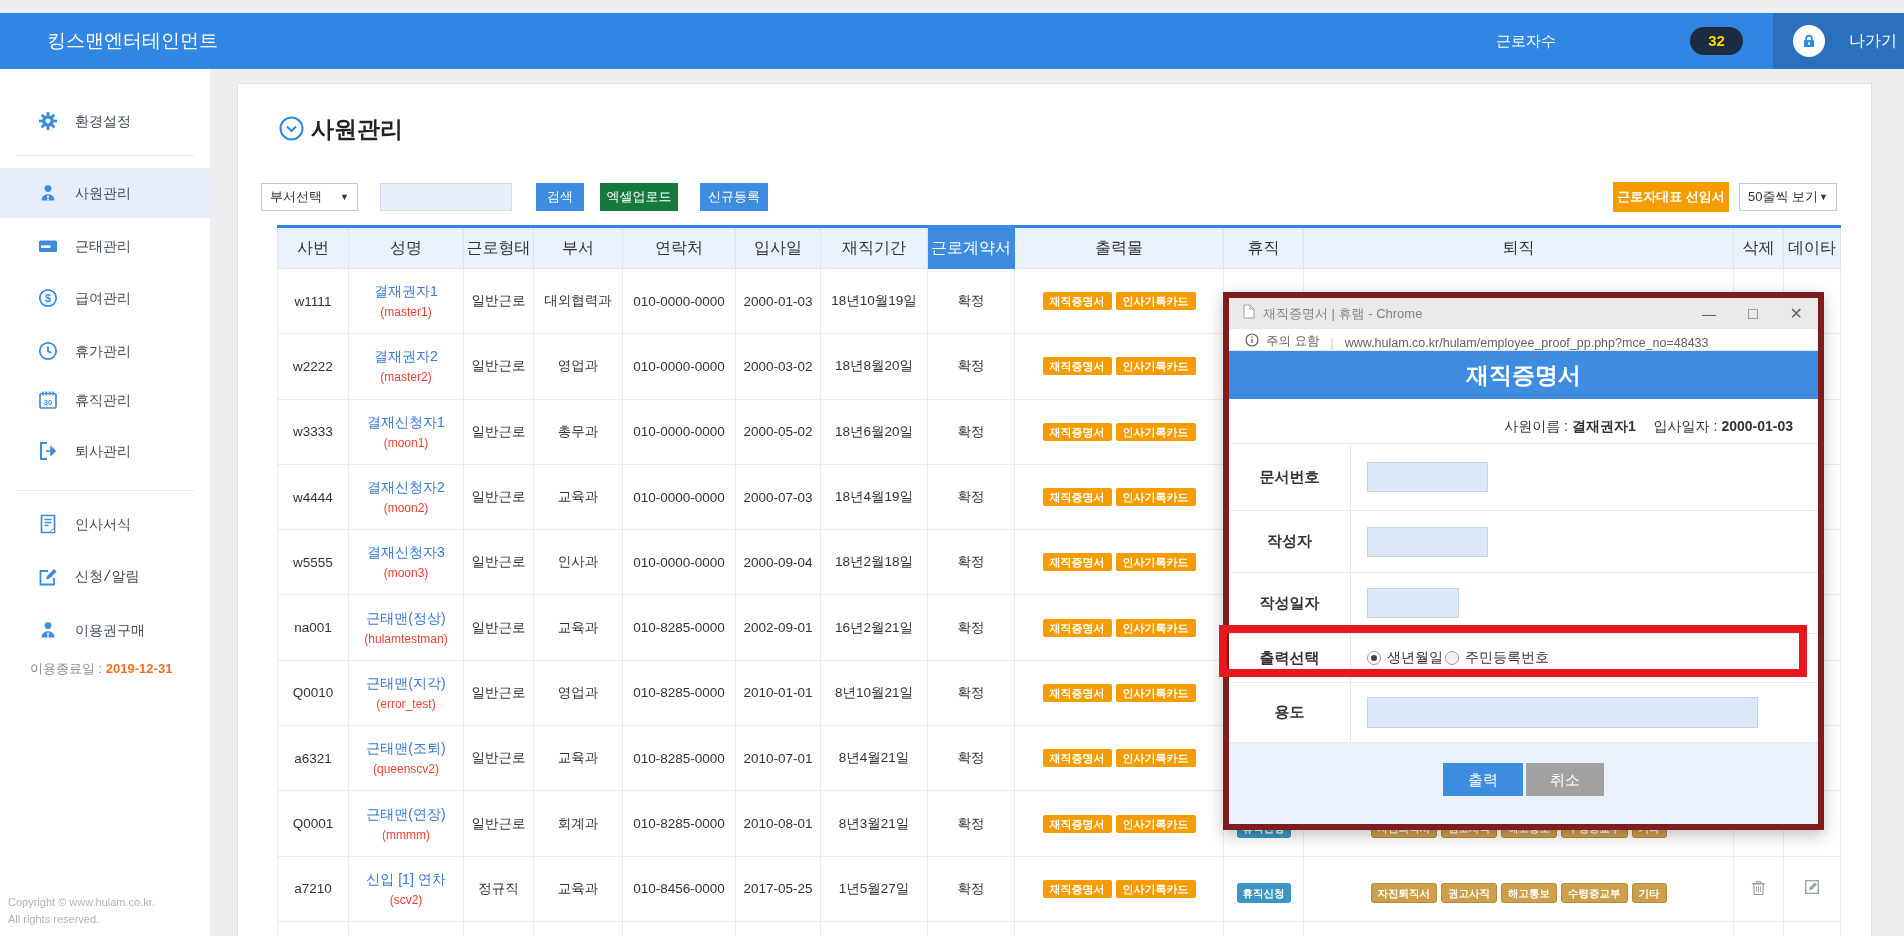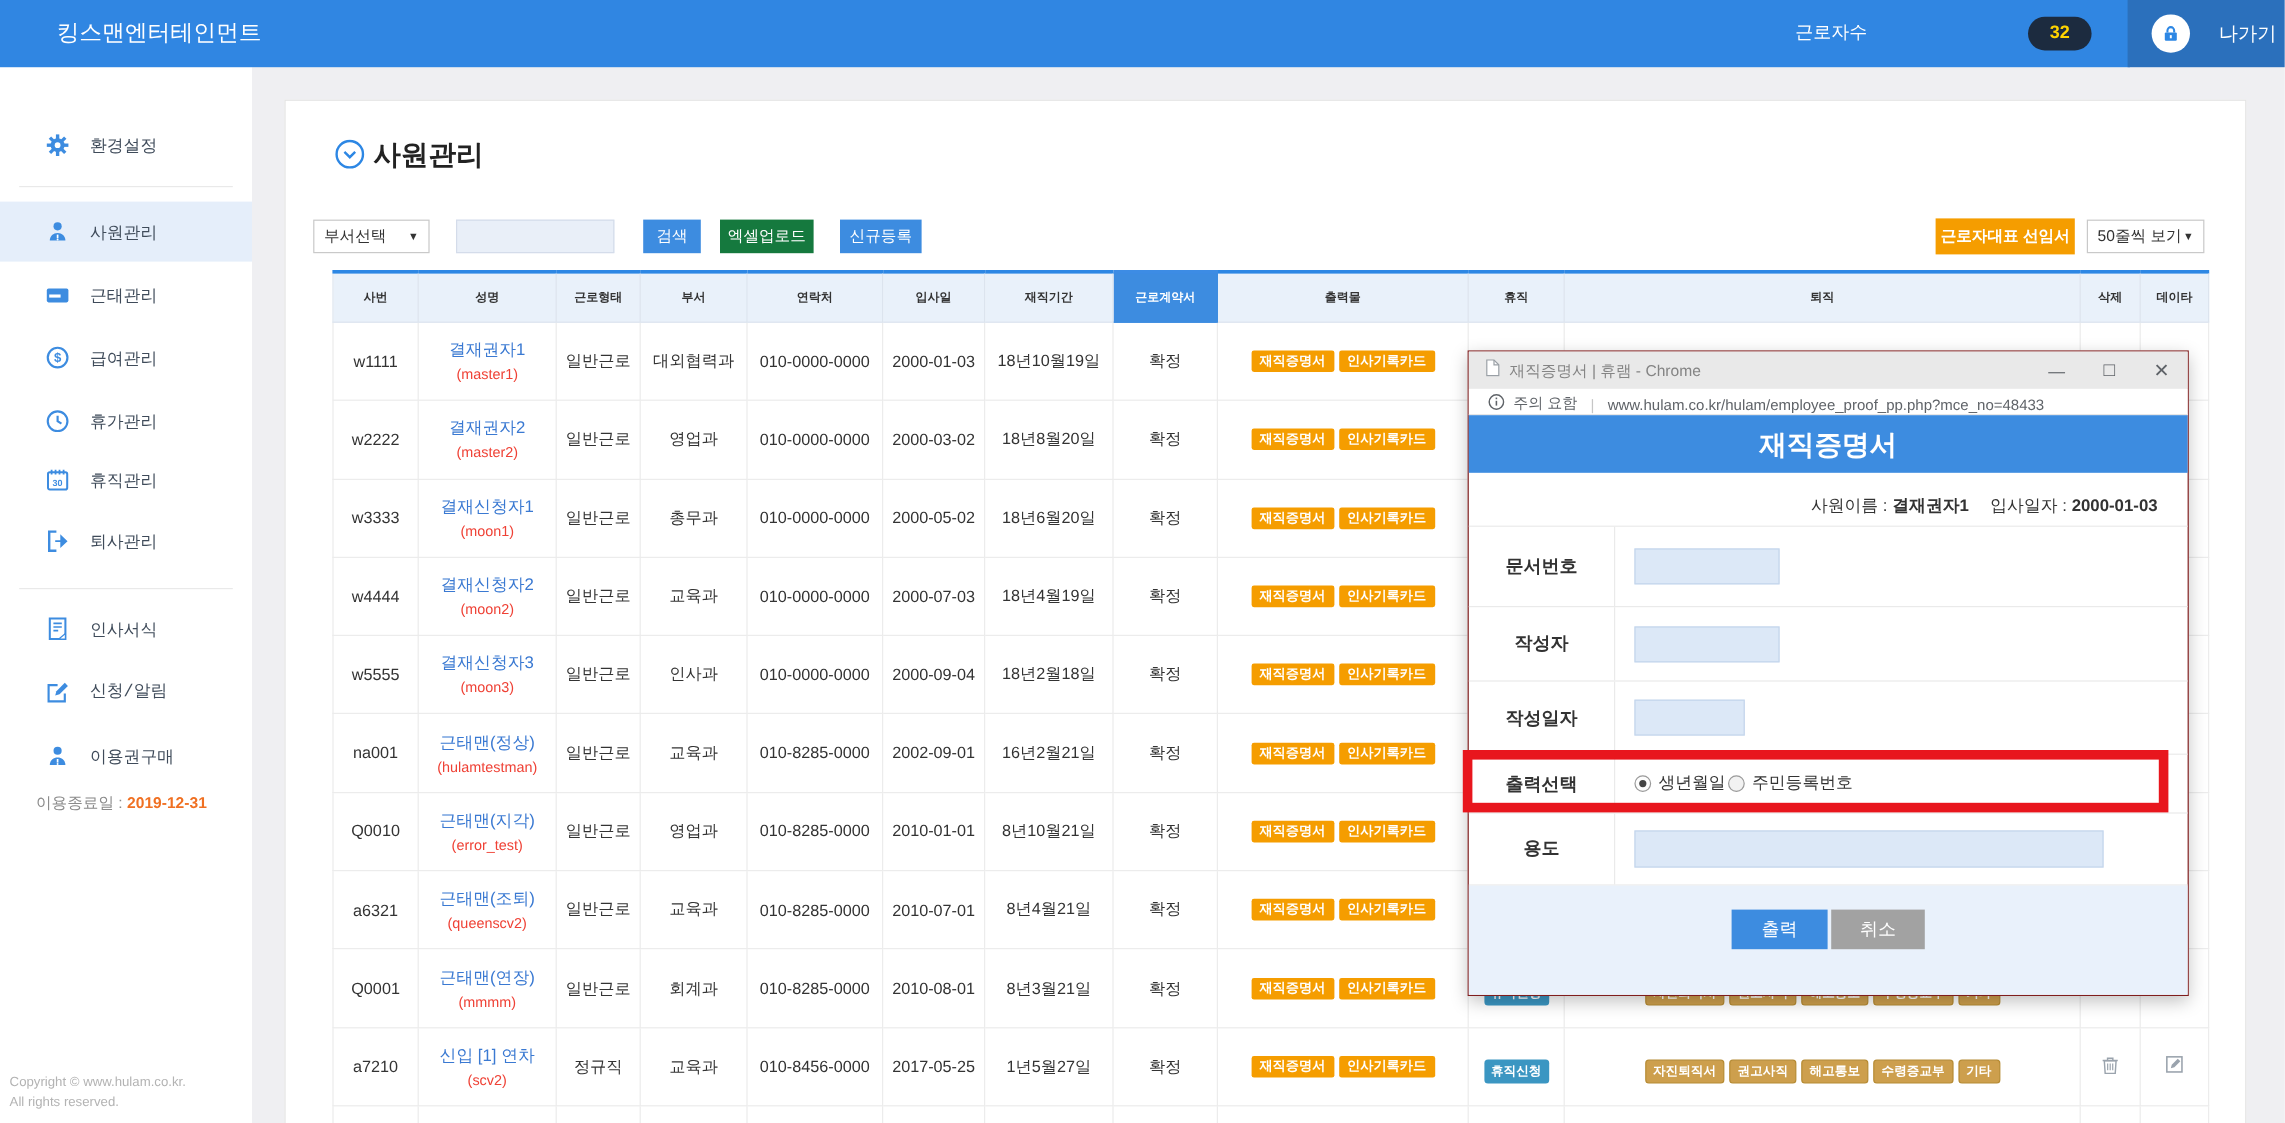--- a/index.html
+++ b/index.html
@@ -1,19 +1,19 @@
 <!DOCTYPE html>
 <html><head>
 <meta charset="utf-8">
 <style>
 *{margin:0;padding:0;box-sizing:border-box}
 body{width:1904px;height:936px;overflow:hidden}
 #page{position:relative;width:1904px;height:936px;background:#efeff2;font-family:"Liberation Sans","DejaVu Sans",sans-serif;overflow:hidden}
 
-.top{position:absolute;left:0;top:0;width:1775px;height:56px;background:#3086e2;z-index:5}
+.top{position:absolute;left:0;top:13px;width:1775px;height:56px;background:#3086e2;z-index:5}
 .brand{position:absolute;left:47px;top:0;line-height:56px;color:#fff;font-size:19px}
 .wlabel{position:absolute;right:219px;top:0;line-height:56px;color:#fff;font-size:15px}
 .pill{position:absolute;left:1690px;top:14px;width:53px;height:28px;border-radius:14px;background:#1c2b3f;color:#ffd400;font-weight:bold;font-size:15px;text-align:center;line-height:28px}
 .exitbox{position:absolute;left:1773px;top:0;width:131px;height:56px;background:#2b70bc;display:flex;align-items:center;gap:24px;padding-left:20px}
 .lockc{width:32px;height:32px;border-radius:50%;background:#fff;display:flex;align-items:center;justify-content:center}
 .exitlb{color:#fff;font-size:16px}
 
 .sidebar{position:absolute;left:0;top:56px;width:210px;height:880px;background:#fff;z-index:2}
 .sitem{position:absolute;left:0;width:210px;height:50px}
 .sitem.active{background:#e5eefa}
@@ -31,32 +31,32 @@
 .ctl{position:absolute;height:28px;font-size:13px}
 .sel{background:#fff;border:1px solid #c9c9c9;color:#333;display:flex;align-items:center;justify-content:space-between;padding:0 8px}
 .sel .car{font-size:9px;color:#333}
 .sinput{background:#e9eff8;border:1px solid #d4dcea}
 .btn{border:none;color:#fff;text-align:center;line-height:28px;font-size:13px;cursor:pointer}
 .b-blue{background:#3d8ce0}
 .b-green{background:#15793e}
 .b-orange{background:#f59d00;font-weight:bold}
 
 .emp-table{position:absolute;left:277px;top:225px;width:1563px;border-collapse:collapse;table-layout:fixed;background:#fff}
-.emp-table th{height:42px;background:#e9f1fa;border:1px solid #dce4ee;border-top:3px solid #2d87e4;font-size:10px;color:#333;font-weight:bold}
+.emp-table th{height:42px;background:#e9f1fa;border:1px solid #dce4ee;border-top:3px solid #2d87e4;font-size:16px;color:#333;font-weight:normal}
 .emp-table th.contract{background:#3d8ce0;color:#fff;border-color:#3d8ce0;border-top-color:#3d8ce4}
 .emp-table td{height:65.3px;border:1px solid #ececec;font-size:13.5px;color:#333;text-align:center;vertical-align:middle;overflow:hidden;white-space:nowrap}
 .emp-table tr.partial td{height:40px}
 .nm1{color:#3a79d2;font-size:14px}
 .nm2{color:#ef4135;font-size:12px;margin-top:4px}
 .obtn{display:inline-block;background:#f59d00;color:#fff;font-size:11px;font-weight:bold;height:18px;line-height:18px;padding:0 7px;border-radius:2px;margin:0 2px}
 .lbtn{position:relative;top:4px;display:inline-block;background:#3b96c2;color:#fff;font-size:10.5px;font-weight:bold;height:20px;line-height:20px;padding:0 6px;border-radius:3px}
 .rbtn{position:relative;top:4px;display:inline-block;background:#cd9f4d;border:1px solid #b68b34;color:#fff;font-size:10.5px;font-weight:bold;height:20px;line-height:18px;padding:0 6px;border-radius:3px;margin:0 2px}
 .tdic{display:inline-block}
 
-.popup{position:absolute;left:1223px;top:292px;width:601px;height:538px;background:#fff;border:1px solid #7f1d1d;box-shadow:0 5px 14px rgba(0,0,0,.25);z-index:20}
+.popup{position:absolute;left:1223px;top:292px;width:601px;height:538px;background:#fff;border:6px solid #7f1d1d;box-shadow:0 5px 14px rgba(0,0,0,.25);z-index:20}
 .ptitle{position:relative;height:31px;background:#e9e9e9;display:flex;align-items:center;padding-left:14px;gap:8px}
 .ptitle .t{font-size:13px;color:#848484}
 .wbtns{position:absolute;right:15px;top:0;height:31px;display:flex;align-items:center;gap:32px;color:#5f6368;font-size:14px}
 .purl{height:22px;background:#fff;border-bottom:1px solid #e6e6e6;display:flex;align-items:flex-end;padding-left:16px;gap:7px;font-size:12.5px;color:#5f6368}
 .purl .sep{color:#c6c6c6;padding:0 4px}
 .pblue{height:48px;background:#3d8ce0;color:#fff;text-align:center;font-weight:bold;font-size:23px;line-height:48px}
 .pinfo{height:45px;line-height:36px;padding-top:9px;text-align:right;padding-right:25px;font-size:14px;color:#333;border-bottom:1px solid #eaeaea}
 .pinfo b{padding-left:4px}
 .pinfo .gap{display:inline-block;width:14px}
 .prow{display:flex;border-bottom:1px solid #eaeaea}

